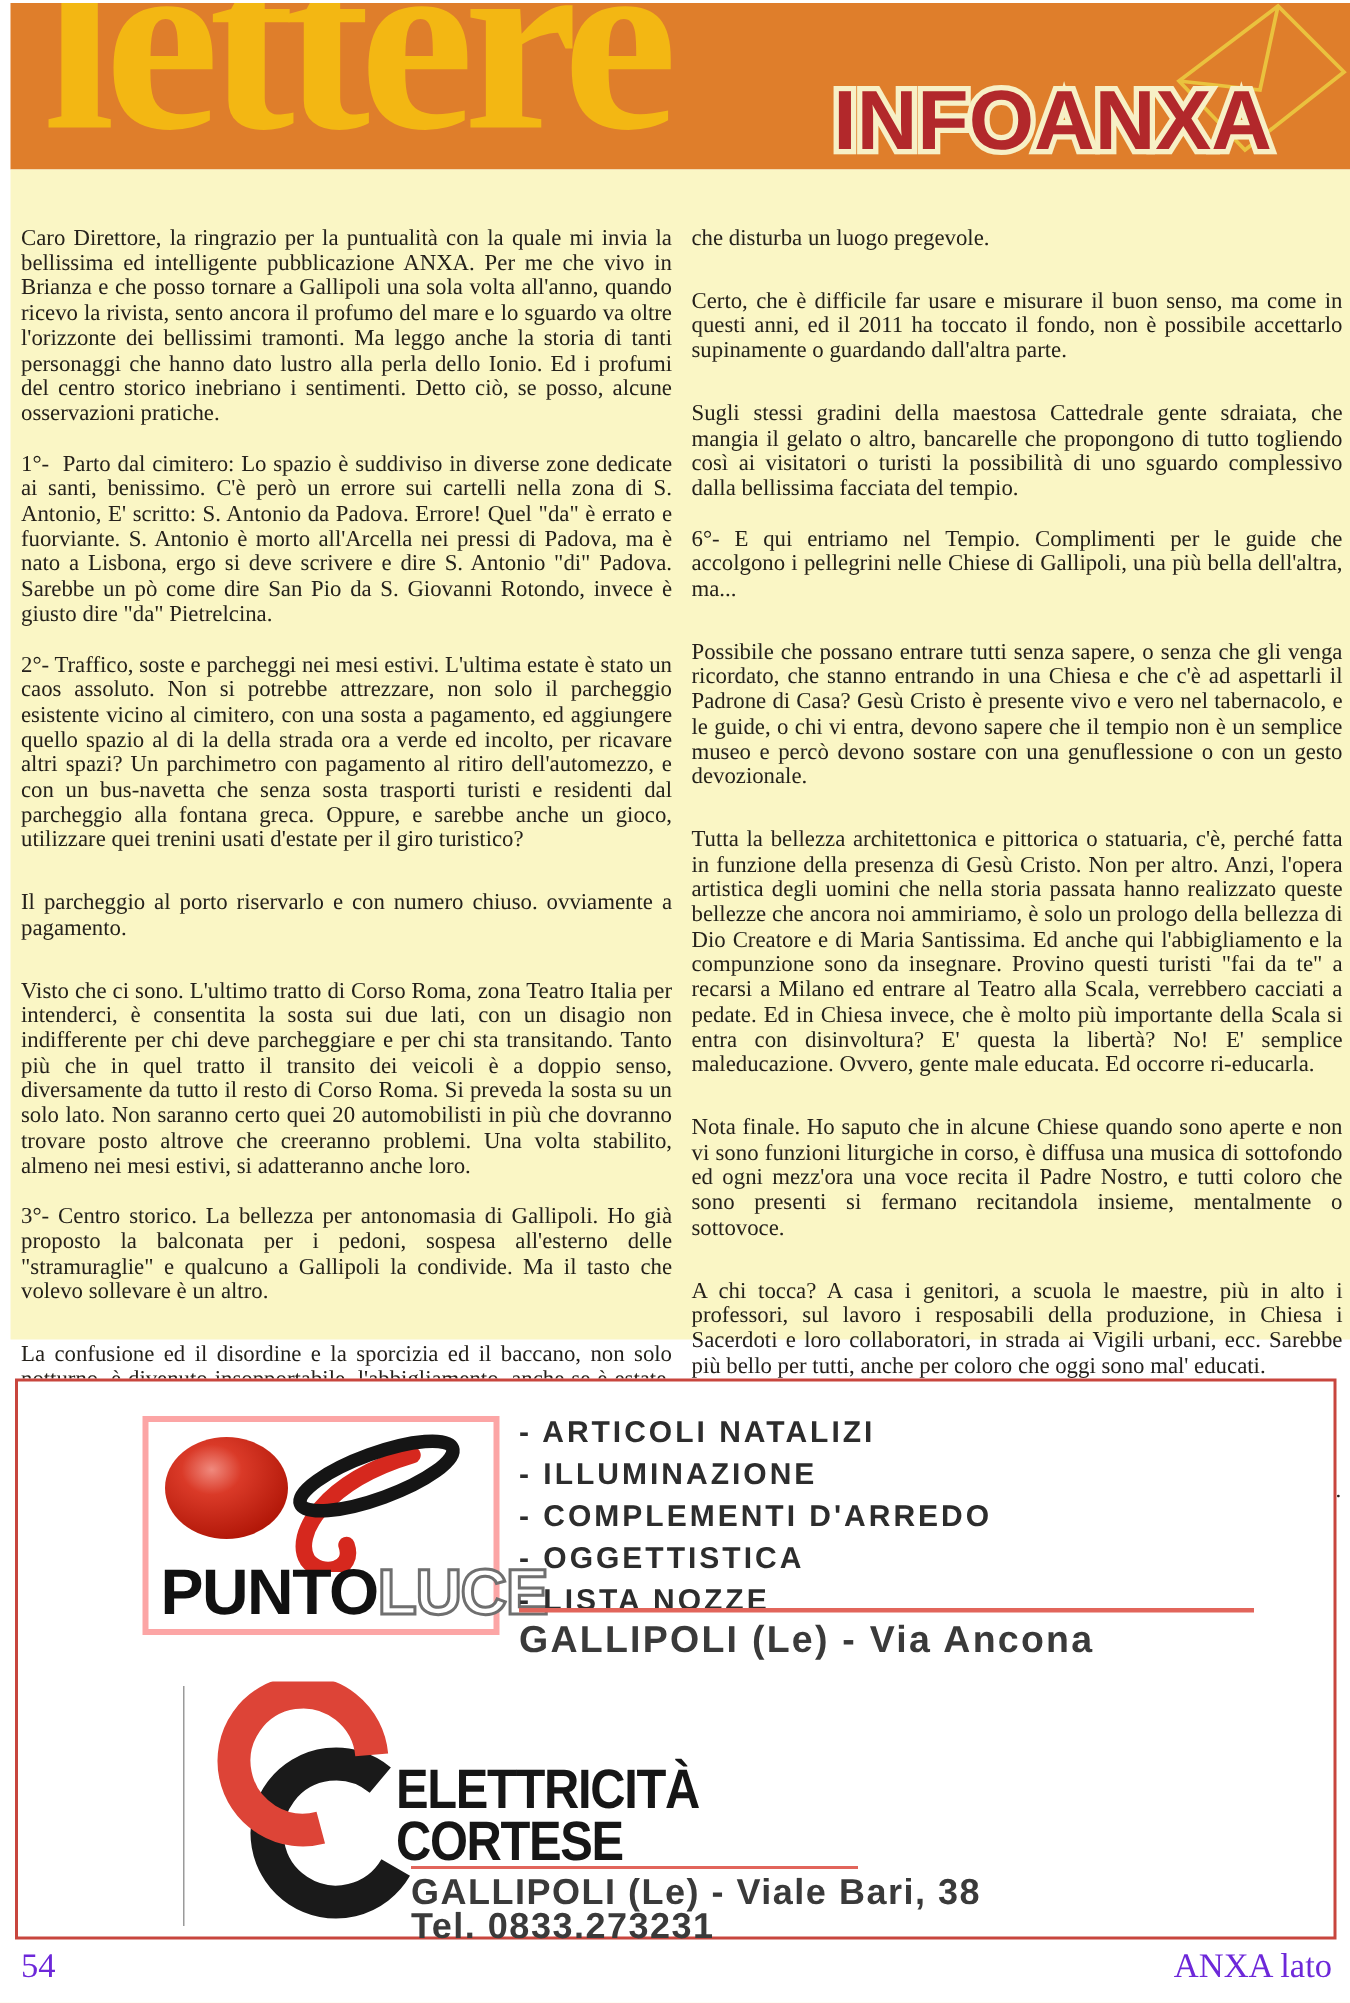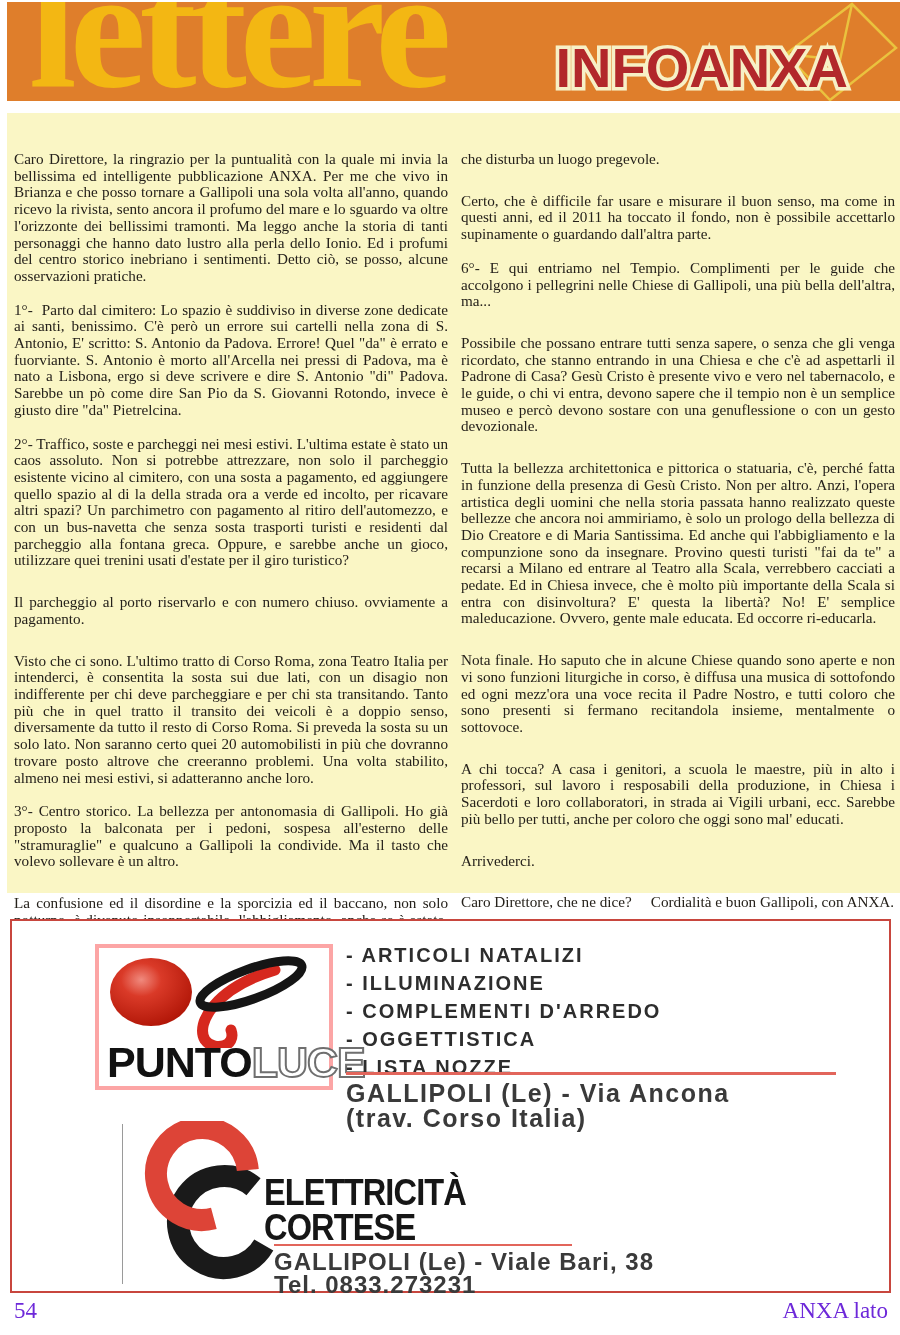--- a/index.html
+++ b/index.html
@@ -4,21 +4,21 @@
 <style>
   * { margin:0; padding:0; box-sizing:border-box; }
   html,body { background:#ffffff; }
   .page {
     position:relative; width:900px; height:1335px; background:#ffffff;
     font-family:"Liberation Serif", serif; overflow:hidden;
   }
 
   
   .band {
-    position:absolute; left:7px; top:2px; right:0; height:99px;
+    position:absolute; left:7px; top:2px; right:0; height:111px;
     background:#DF7E2B; overflow:hidden;
   }
   .lettere {
     position:absolute; left:22px; top:-60px;
     font-family:"Liberation Serif", serif; font-weight:bold;
     font-size:172px; letter-spacing:-7px; color:#F3B713; line-height:1;
   }
   .infoanxa {
     position:absolute; right:52px; bottom:2px; height:62px;
     font-family:"Liberation Sans", sans-serif; font-weight:bold;
@@ -139,20 +139,21 @@
       <p class="gap">1°-  Parto dal cimitero: Lo spazio è suddiviso in diverse zone dedicate ai santi, benissimo. C'è però un errore sui cartelli nella zona di S. Antonio, E' scritto: S. Antonio da Padova. Errore! Quel "da" è errato e fuorviante. S. Antonio è morto all'Arcella nei pressi di Padova, ma è nato a Lisbona, ergo si deve scrivere e dire S. Antonio "di" Padova. Sarebbe un pò come dire San Pio da S. Giovanni Rotondo, invece è giusto dire "da" Pietrelcina.</p>
       <p class="gap">2°- Traffico, soste e parcheggi nei mesi estivi. L'ultima estate è stato un caos assoluto. Non si potrebbe attrezzare, non solo il parcheggio esistente vicino al cimitero, con una sosta a pagamento, ed aggiungere quello spazio al di la della strada ora a verde ed incolto, per ricavare altri spazi? Un parchimetro con pagamento al ritiro dell'automezzo, e con un bus-navetta che senza sosta trasporti turisti e residenti dal parcheggio alla fontana greca. Oppure, e sarebbe anche un gioco, utilizzare quei trenini usati d'estate per il giro turistico?</p>
       <p>Il parcheggio al porto riservarlo e con numero chiuso. ovviamente a pagamento.</p>
       <p>Visto che ci sono. L'ultimo tratto di Corso Roma, zona Teatro Italia per intenderci, è consentita la sosta sui due lati, con un disagio non indifferente per chi deve parcheggiare e per chi sta transitando. Tanto più che in quel tratto il transito dei veicoli è a doppio senso, diversamente da tutto il resto di Corso Roma. Si preveda la sosta su un solo lato. Non saranno certo quei 20 automobilisti in più che dovranno trovare posto altrove che creeranno problemi. Una volta stabilito, almeno nei mesi estivi, si adatteranno anche loro.</p>
       <p class="gap">3°- Centro storico. La bellezza per antonomasia di Gallipoli. Ho già proposto la balconata per i pedoni, sospesa all'esterno delle "stramuraglie" e qualcuno a Gallipoli la condivide. Ma il tasto che volevo sollevare è un altro.</p>
       <p>La confusione ed il disordine e la sporcizia ed il baccano, non solo notturno, è divenuto insopportabile, l'abbigliamento, anche se è estate, è di una tabernacolo, arricchita dalla maleducazione</p>
     </div>
     <div class="col col-right">
       <p>che disturba un luogo pregevole.</p>
       <p>Certo, che è difficile far usare e misurare il buon senso, ma come in questi anni, ed il 2011 ha toccato il fondo, non è possibile accettarlo supinamente o guardando dall'altra parte.</p>
+      <p>Sugli stessi gradini della maestosa Cattedrale gente sdraiata, che mangia il gelato o altro, bancarelle che propongono di tutto togliendo così ai visitatori o turisti la possibilità di uno sguardo complessivo dalla bellissima facciata del tempio.</p>
       <p class="gap">6°- E qui entriamo nel Tempio. Complimenti per le guide che accolgono i pellegrini nelle Chiese di Gallipoli, una più bella dell'altra, ma...</p>
       <p>Possibile che possano entrare tutti senza sapere, o senza che gli venga ricordato, che stanno entrando in una Chiesa e che c'è ad aspettarli il Padrone di Casa? Gesù Cristo è presente vivo e vero nel tabernacolo, e le guide, o chi vi entra, devono sapere che il tempio non è un semplice museo e percò devono sostare con una genuflessione o con un gesto devozionale.</p>
       <p>Tutta la bellezza architettonica e pittorica o statuaria, c'è, perché fatta in funzione della presenza di Gesù Cristo. Non per altro. Anzi, l'opera artistica degli uomini che nella storia passata hanno realizzato queste bellezze che ancora noi ammiriamo, è solo un prologo della bellezza di Dio Creatore e di Maria Santissima. Ed anche qui l'abbigliamento e la compunzione sono da insegnare. Provino questi turisti "fai da te" a recarsi a Milano ed entrare al Teatro alla Scala, verrebbero cacciati a pedate. Ed in Chiesa invece, che è molto più importante della Scala si entra con disinvoltura? E' questa la libertà? No! E' semplice maleducazione. Ovvero, gente male educata. Ed occorre ri-educarla.</p>
       <p>Nota finale. Ho saputo che in alcune Chiese quando sono aperte e non vi sono funzioni liturgiche in corso, è diffusa una musica di sottofondo ed ogni mezz'ora una voce recita il Padre Nostro, e tutti coloro che sono presenti si fermano recitandola insieme, mentalmente o sottovoce.</p>
       <p>A chi tocca? A casa i genitori, a scuola le maestre, più in alto i professori, sul lavoro i resposabili della produzione, in Chiesa i Sacerdoti e loro collaboratori, in strada ai Vigili urbani, ecc. Sarebbe più bello per tutti, anche per coloro che oggi sono mal' educati.</p>
       <p>Arrivederci.</p>
       <p>Caro Direttore, che ne dice?  Cordialità e buon Gallipoli, con ANXA.</p>
       <p>Milano 23/11/2011</p>
       <p class="signature">Italia Cantù</p>
     </div>
@@ -180,21 +181,20 @@
 
     <ul class="pl-list">
       <li>- ARTICOLI NATALIZI</li>
       <li>- ILLUMINAZIONE</li>
       <li>- COMPLEMENTI D'ARREDO</li>
       <li>- OGGETTISTICA</li>
       <li>- LISTA NOZZE</li>
     </ul>
     <div class="pl-line"></div>
     <div class="pl-addr1">GALLIPOLI (Le) - Via Ancona</div>
-    <div class="pl-addr2">(trav. Corso Italia)</div>
 
     <div class="ct-rule"></div>
     <svg class="cc-logo" width="150" height="160" viewBox="0 0 150 160">
       <path d="M 131.2 71.4 A 46 46 0 1 0 131.2 130.6" fill="none" stroke="#1a1a1a" stroke-width="22" transform="rotate(-10 96 101)"></path>
       <path d="M 109.2 23.4 A 46 46 0 1 0 109.2 82.6" fill="none" stroke="#DD4437" stroke-width="22" transform="rotate(35 74 53)"></path>
     </svg>
     <div class="ct-name1">ELETTRICITÀ</div>
     <div class="ct-name2">CORTESE</div>
     <div class="ct-line"></div>
     <div class="ct-addr">GALLIPOLI (Le) - Viale Bari, 38</div>

